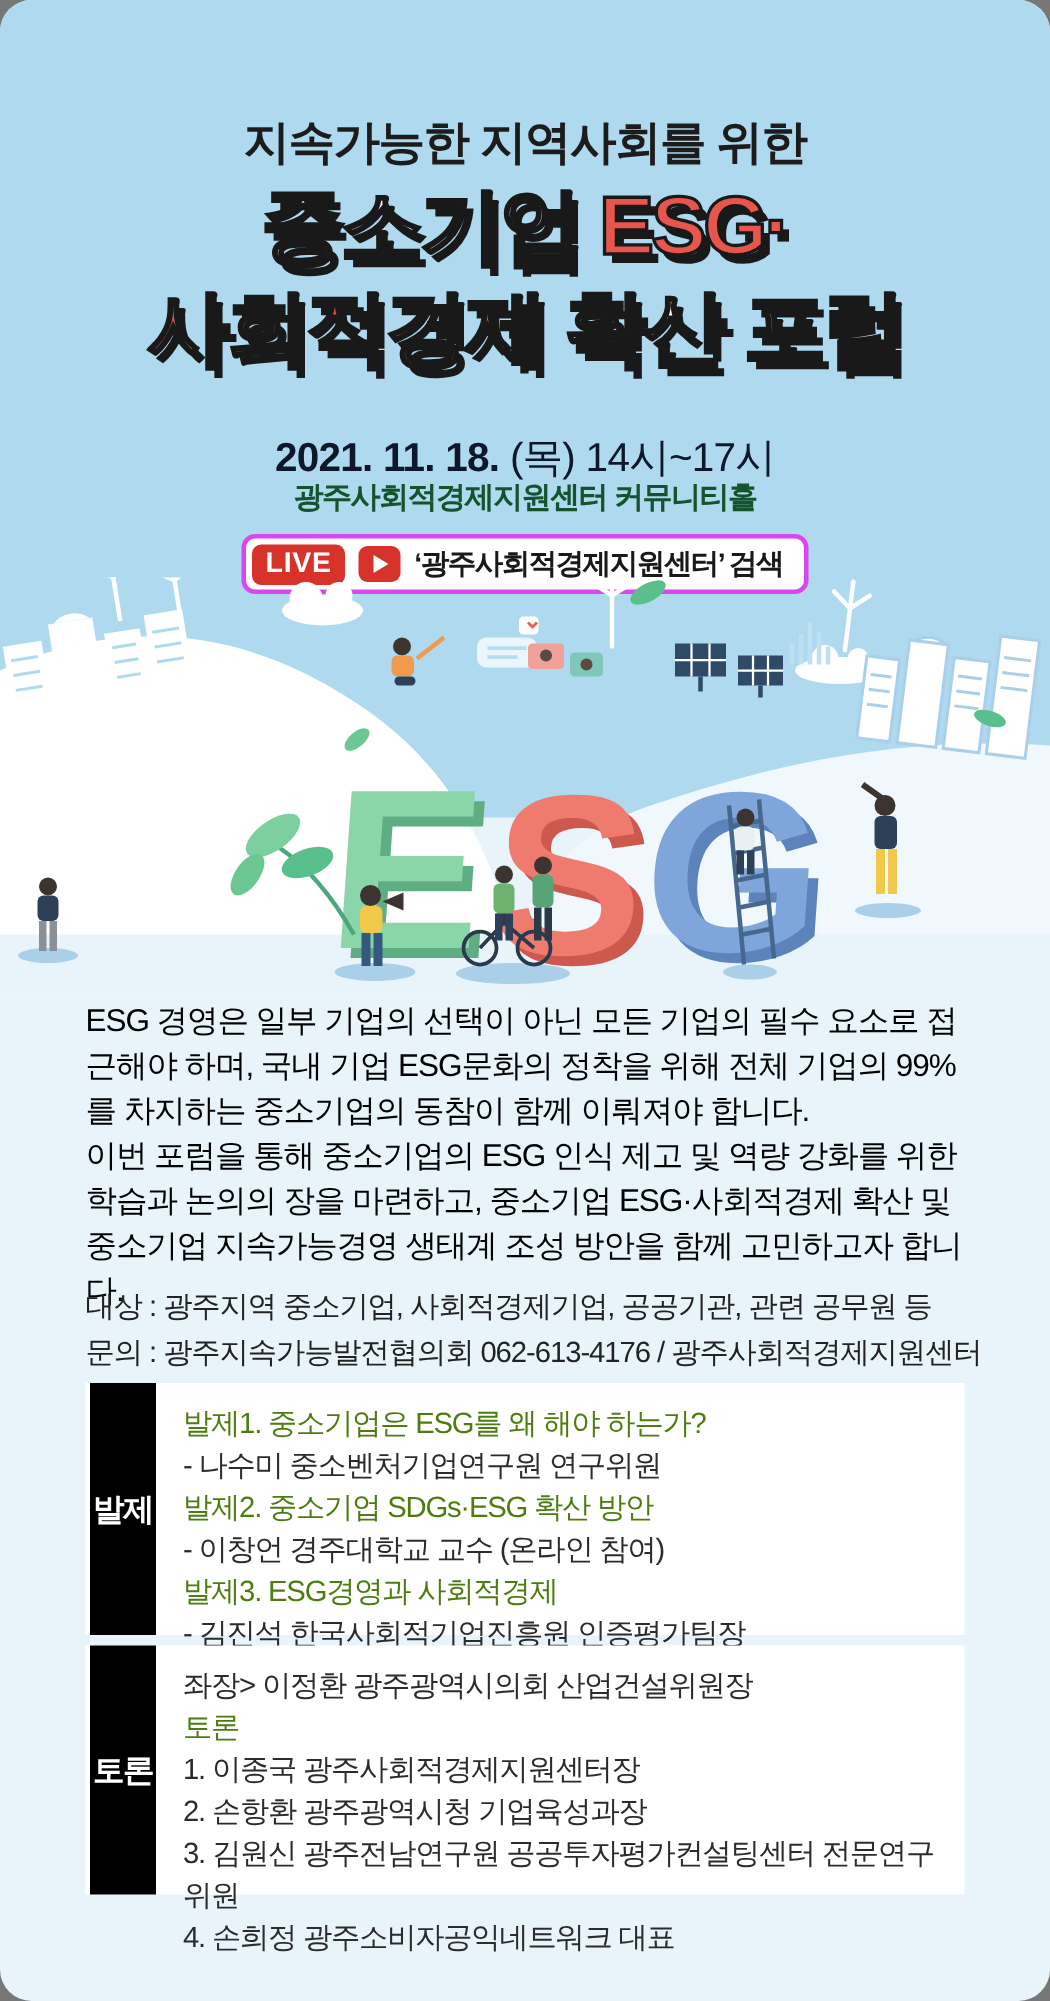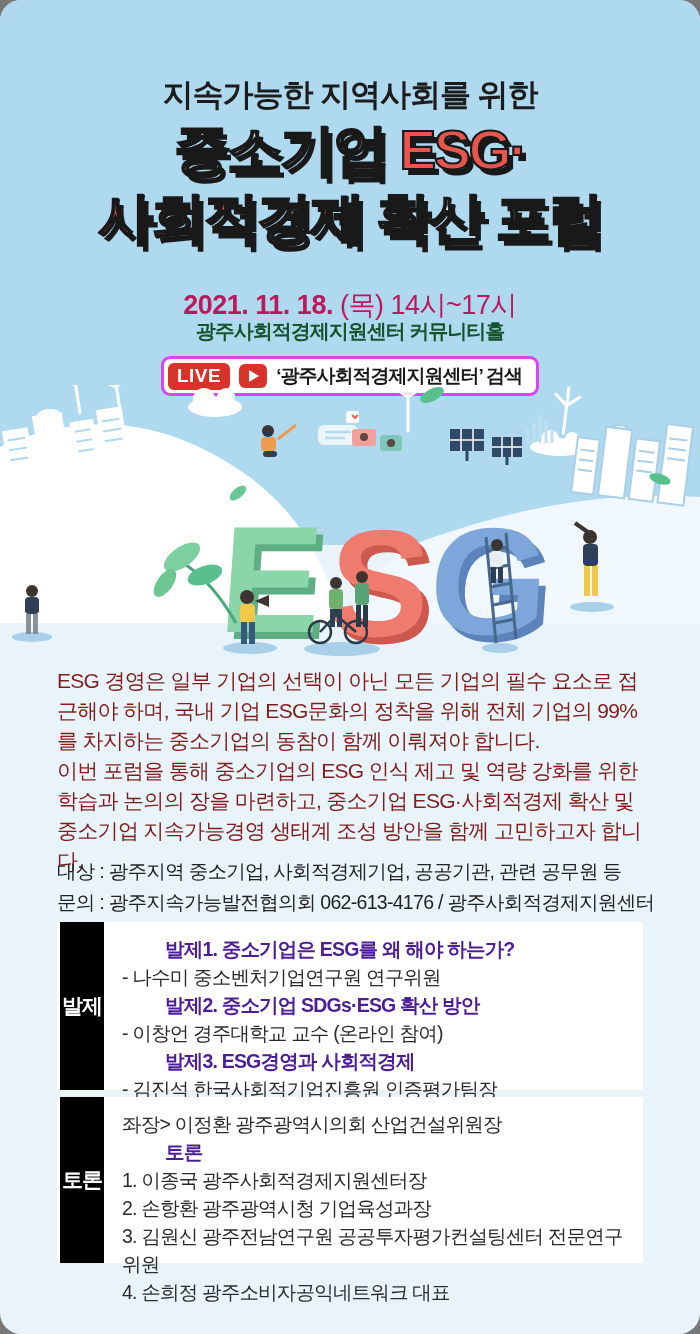--- a/index.html
+++ b/index.html
@@ -5,47 +5,47 @@
   html,body{margin:0;padding:0;background:#777;}
   .poster{position:relative;width:700px;height:1334px;background:#e9f4fa;overflow:hidden;
     font-family:"Liberation Sans","DejaVu Sans",sans-serif;border-radius:21px;}
   .sky{position:absolute;top:0;left:0;width:700px;height:545px;background:#aed9ef;}
   .abs{position:absolute;left:0;right:0;text-align:center;}
   .kicker{top:74px;font-size:31px;font-weight:800;color:#1c1c1c;letter-spacing:-1px;}
   .bigtitle{font-size:55px;font-weight:900;letter-spacing:-2px;line-height:66px;
     -webkit-text-stroke:2.2px #191919;text-shadow:5px 6px 0 #191919;}
   .t1{top:117px;} .t2{top:185px;}
   .tw{color:#ffffff;} .tr{color:#e6564d;}
-  .dateline{top:287px;font-size:27px;color:#be185d;letter-spacing:-0.5px;}
+  .dateline{top:287px;font-size:27px;color:#0f172a;letter-spacing:-0.5px;}
   .dateline b{font-weight:800;}
   .venue{top:318px;font-size:20px;font-weight:700;color:#14532d;letter-spacing:-1px;}
   .liverow{top:356px;display:flex;justify-content:center;}
   .livebadge{display:inline-flex;align-items:center;gap:9px;background:#ffffff;
     border:3px solid #d946ef;border-radius:9px;padding:2px 14px 2px 4px;height:30px;}
   .livepill{background:#d7332b;color:#fff;font-weight:900;font-size:19px;letter-spacing:0.5px;
     border-radius:6px;padding:2px 9px 3px 9px;line-height:22px;}
   .playbtn{width:28px;height:24px;background:#d7332b;border-radius:6px;display:flex;
     align-items:center;justify-content:center;}
   .playtri{width:0;height:0;border-left:10px solid #ffffff;border-top:6px solid transparent;
     border-bottom:6px solid transparent;margin-left:2px;}
   .livetext{font-size:19px;font-weight:800;color:#191919;letter-spacing:-1px;}
   .illu{position:absolute;top:385px;left:0;}
   .intro{position:absolute;top:666px;left:57px;width:588px;font-size:21px;line-height:30px;
-    color:#7f1d1d;letter-spacing:-0.7px;text-align:left;}
+    color:#000000;letter-spacing:-0.7px;text-align:left;}
   .intro p{margin:0;}
   .infoblock{position:absolute;top:856px;left:57px;width:600px;font-size:19.5px;line-height:31px;
     color:#222;letter-spacing:-0.7px;}
   .panel{position:absolute;left:57px;width:586px;background:#ffffff;display:flex;}
   .panel.p1{top:922px;height:168px;}
   .panel.p2{top:1097px;height:166px;}
   .panel-label{width:44px;margin-left:3px;background:#000000;color:#fff;font-size:21px;font-weight:700;
     display:flex;align-items:center;justify-content:center;letter-spacing:-1px;flex:0 0 44px;}
   .panel-body{flex:1;padding:13px 10px 10px 18px;font-size:19.5px;line-height:28px;color:#2b2b2b;
     letter-spacing:-0.8px;}
-  .panel-body .bold{font-weight:700;color:#4c1d95;margin-left:43px;}
+  .panel-body .bold{font-weight:400;color:#4d7c0f;}
   .footer{position:absolute;top:1340px;left:0;right:0;display:flex;align-items:center;
     justify-content:center;gap:14px;margin-top:12px;}
   .host{font-size:15px;font-weight:700;color:#333;letter-spacing:1px;margin-right:2px;}
   .orgtext .en{font-size:7.5px;color:#7f9b7f;line-height:9px;}
   .orgtext .ko{font-size:12px;font-weight:800;color:#222;letter-spacing:-0.8px;line-height:16px;text-align:center;}
   .org2{display:flex;align-items:center;gap:5px;margin-left:12px;}
   .gose{font-size:16px;font-weight:900;line-height:14px;letter-spacing:0;}
   .gose .g{color:#ee4e3a;} .gose .o{color:#f5a623;} .gose .s{color:#49a75f;} .gose .e{color:#3f8fd2;}
   .org2text .ko1{font-size:12.5px;font-weight:800;color:#222;line-height:14px;display:flex;align-items:center;gap:4px;}
   .org2text .fine{display:inline-block;width:78px;height:4px;background:#c9d6de;border-radius:2px;}

